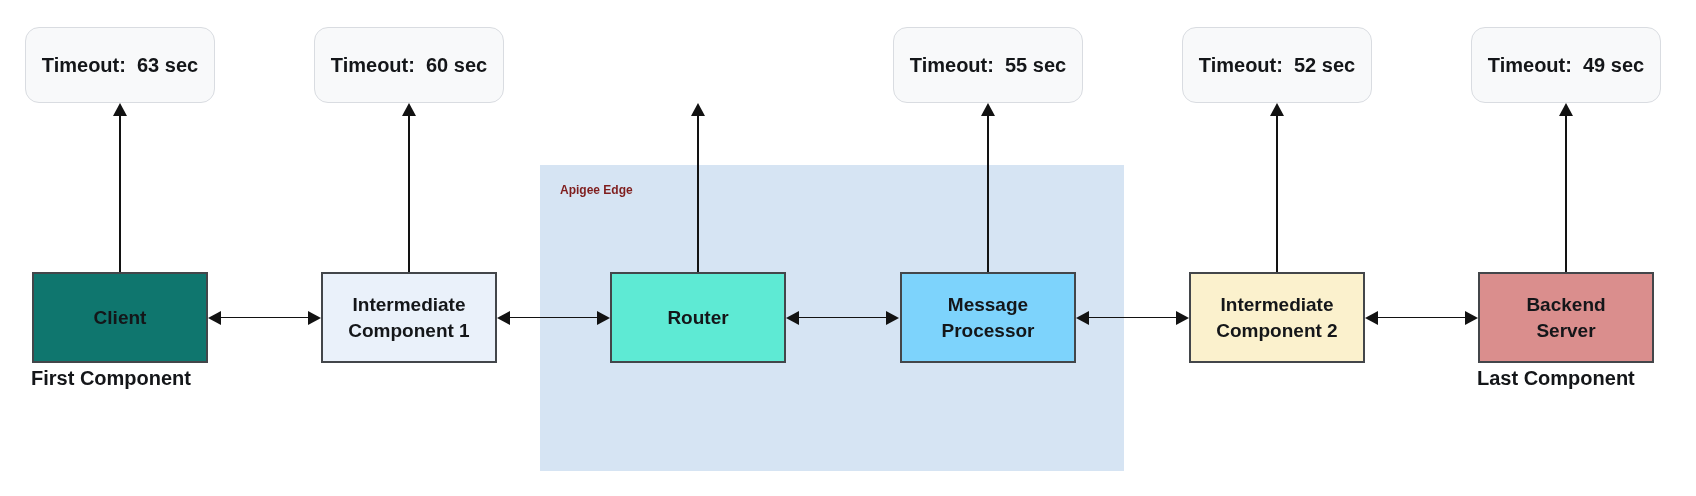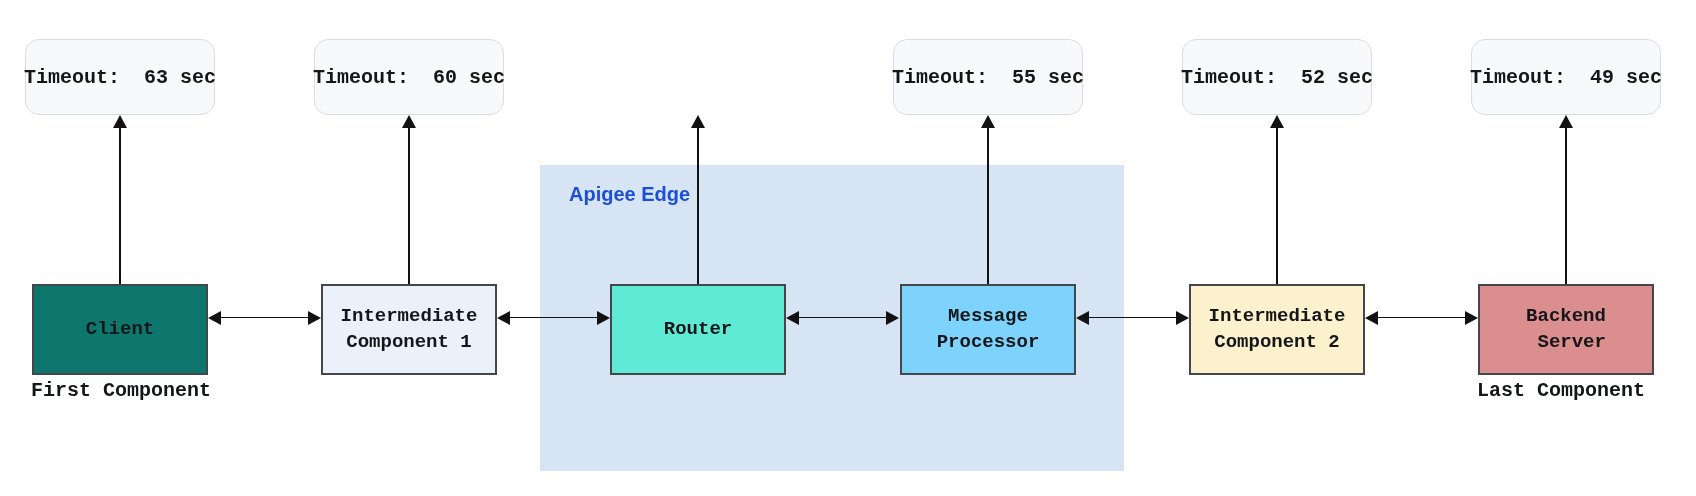--- a/index.html
+++ b/index.html
@@ -9,26 +9,26 @@
     color:#1d1f22;
   }
   .canvas{position:absolute;inset:0;}
 
   
   .apigee{
     position:absolute;left:540px;top:165px;width:584px;height:306px;
     background:#d6e4f3;z-index:1;
   }
   .apigee-label{
-    position:absolute;left:29px;top:18px;
-    font-size:20px;font-weight:bold;color:#1d4ed8;white-space:pre;
+    position:absolute;left:20px;top:18px;
+    font-size:12px;font-weight:bold;color:#7f1d1d;white-space:pre;
   }
 
   
-  .col{position:absolute;top:12px;width:190px;height:364px;z-index:3;font-family:Liberation Mono, monospace;}
+  .col{position:absolute;top:0;width:190px;height:364px;z-index:3;}
   .c1{left:25px;}  .c2{left:314px;} .c3{left:603px;}
   .c4{left:893px;} .c5{left:1182px;}.c6{left:1471px;}
 
   .timeout{
     position:absolute;top:27px;left:0;width:190px;height:76px;
     background:#f8f9fa;border:1.5px solid #d9dce1;border-radius:14px;
     display:flex;align-items:center;justify-content:center;
     box-sizing:border-box;
   }
   .timeout span{font-size:20px;font-weight:bold;white-space:pre;color:#141619;}
@@ -152,21 +152,21 @@
   </div>
 
   <div class="col c6">
     <div class="timeout">
       <span>Timeout:  49 sec</span>
     </div>
     <div class="v-arrow">
       <div class="head"></div>
       <div class="line"></div>
     </div>
-    <div class="node" style="background-color: rgb(218, 142, 141); text-align: right;">
+    <div class="node" style="background-color: rgb(218, 142, 141);">
       <span>Backend
 Server</span>
     </div>
     <div class="caption">Last Component</div>
   </div>
 
   <div class="h-arrow h1">
     <div class="head-l"></div>
     <div class="line"></div>
     <div class="head-r"></div>

